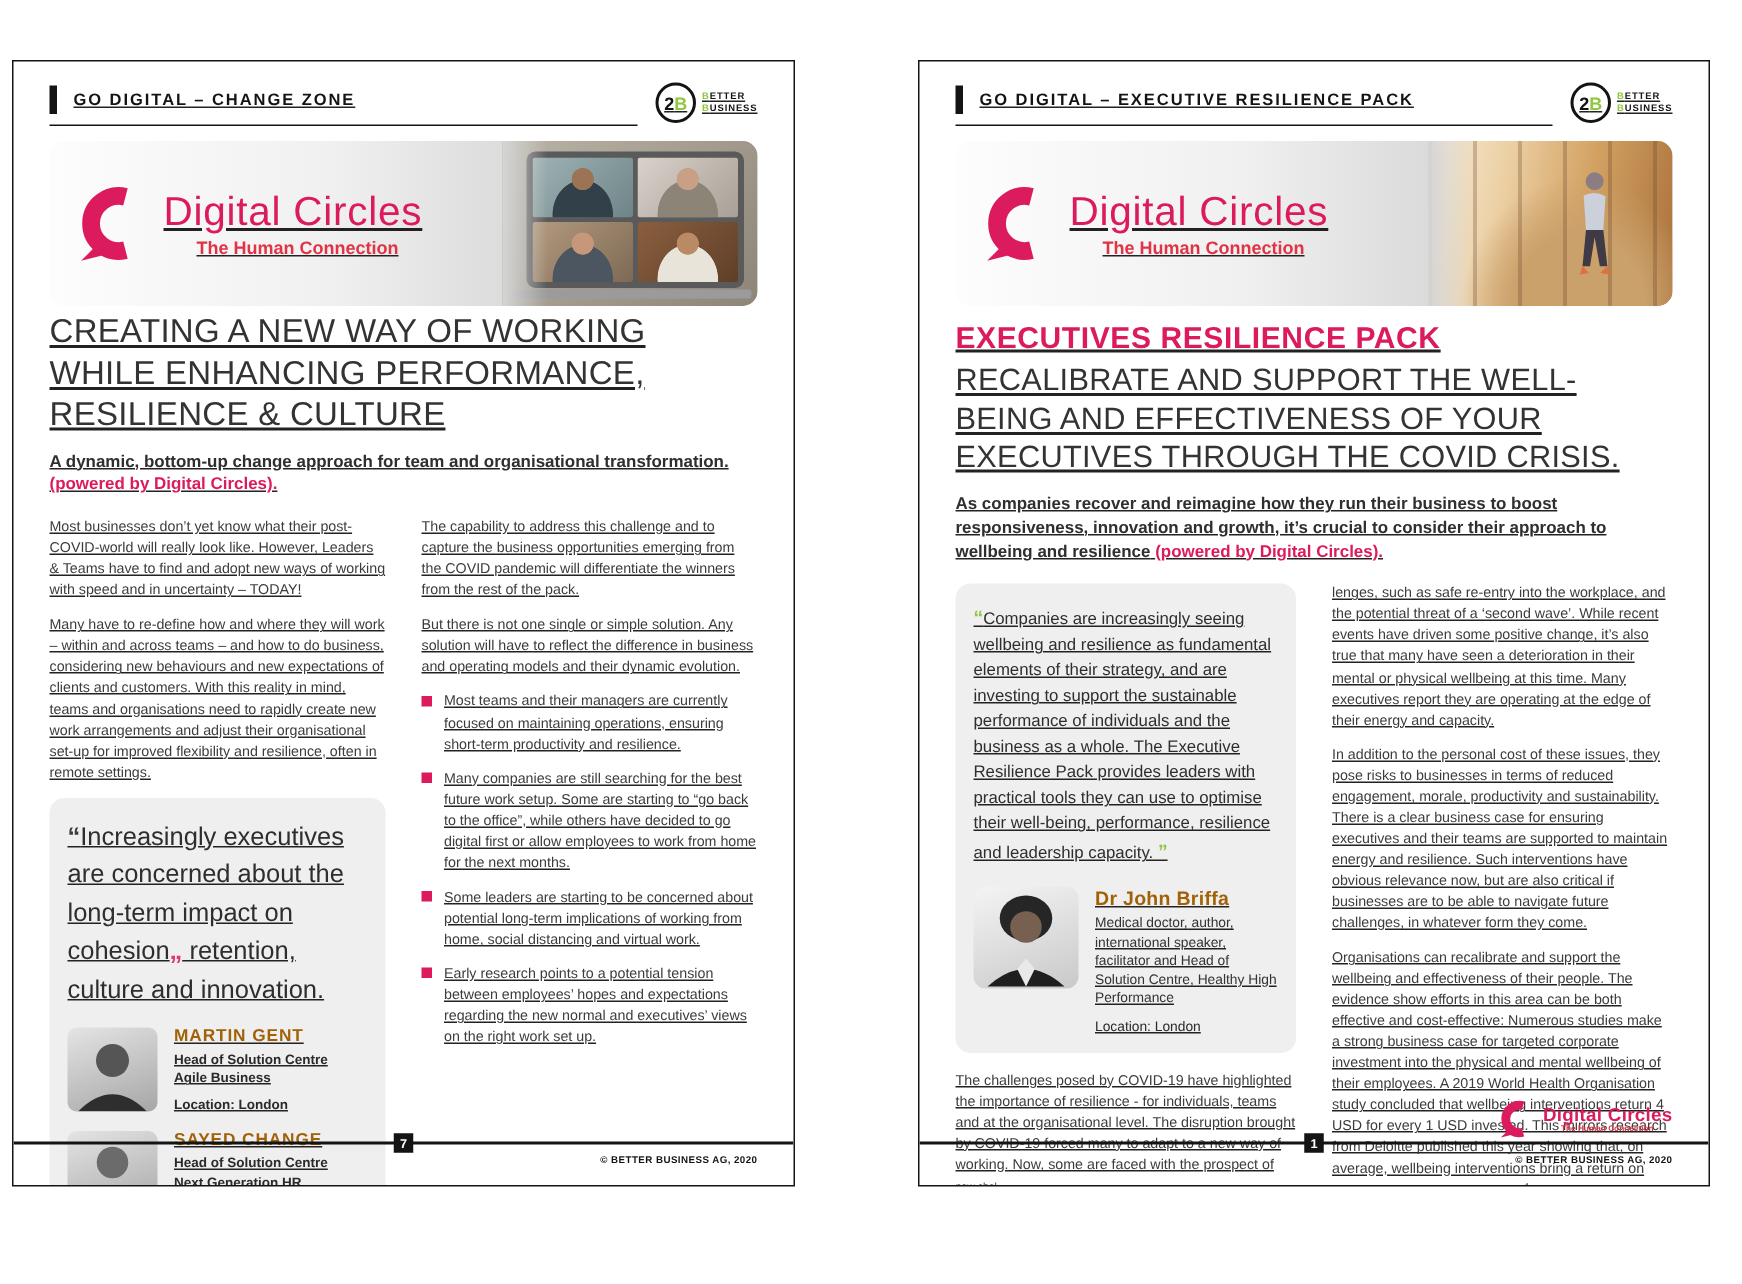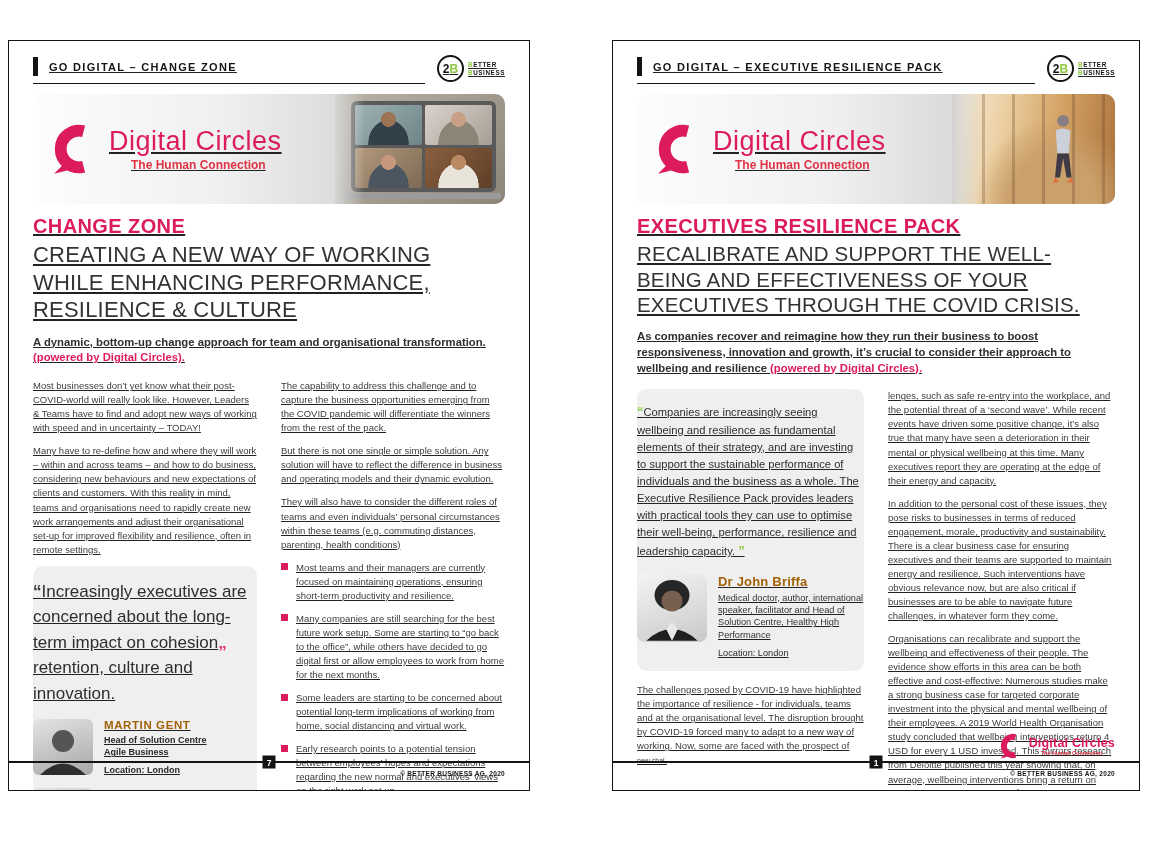--- a/index.html
+++ b/index.html
@@ -67,21 +67,21 @@
   .powered { color:var(--crimson);text-align:right; }
 
   
   .cols { display:flex; gap:24px; margin-top:13px; }
   .col { flex:1; min-width:0; }
   p.body { font-size:9.5px; line-height:1.48; color:var(--ink); margin-bottom:9px; }
   .tiny { font-size:7px; color:var(--ink); }
   sup { font-size:6.5px; }
 
   
-  .gray-box { background:#f0efef; border-radius:10px; padding:13px 0; }
+  .gray-box { background:#f0efef; border-radius:10px; padding:13px 12px; }
   .quote-text { font-size:17px; line-height:1.5; color:#2e2e2e; }
   .page-right .quote-text { font-size:11.2px; line-height:1.52; }
   .qmark { font-weight:bold; }
   .qmark.dark { color:#3c3c3c; }
   .qmark.pink { color:var(--crimson2); }
   .qmark.green { color:var(--green); font-size:1.15em; }
 
   .person-row { display:flex; gap:11px; margin-top:13px; }
   .person-photo { width:60px; height:56px; border-radius:6px; flex:none; overflow:hidden;
     background:linear-gradient(160deg,#e4e4e4,#a6a6a6); }
@@ -148,21 +148,20 @@
         <div class="vc-base"></div>
         <div class="vc-laptop">
           <div class="vc-tile vc-t1"></div>
           <div class="vc-tile vc-t2"></div>
           <div class="vc-tile vc-t3"></div>
           <div class="vc-tile vc-t4"></div>
         </div>
       </div>
     </div>
 
-    <div class="kicker">CHANGE ZONE</div>
     <div class="main-title">CREATING A NEW WAY OF WORKING WHILE ENHANCING PERFORMANCE, RESILIENCE &amp; CULTURE</div>
     <p class="subtitle"><span>A dynamic, bottom-up change approach for team and organisational transformation.</span> <span class="powered">(powered by Digital Circles).</span></p>
 
     <div class="cols">
       <div class="col">
         <p class="body">Most businesses don’t yet know what their post-COVID-world will really look like. However, Leaders &amp; Teams have to find and adopt new ways of working with speed and in uncertainty – TODAY!</p>
         <p class="body">Many have to re-define how and where they will work – within and across teams – and how to do business, considering new behaviours and new expectations of clients and customers. With this reality in mind, teams and organisations need to rapidly create new work arrangements and adjust their organisational set-up for improved flexibility and resilience, often in remote settings.</p>
 
         <div class="gray-box">
           <p class="quote-text"><span class="qmark dark">“</span><span>Increasingly executives are concerned about the long-term impact on cohesion</span><span class="qmark pink">„</span><span> retention, culture and innovation.</span></p>
@@ -193,21 +192,20 @@
               <div class="person-role"><span>Head of Solution Centre</span><br><span>Next Generation HR</span></div>
               <div class="person-loc">Location: New York</div>
             </div>
           </div>
         </div>
       </div>
 
       <div class="col">
         <p class="body">The capability to address this challenge and to capture the business opportunities emerging from the COVID pandemic will differentiate the winners from the rest of the pack.</p>
         <p class="body">But there is not one single or simple solution. Any solution will have to reflect the difference in business and operating models and their dynamic evolution.</p>
-        <p class="body">They will also have to consider the different roles of teams and even individuals’ personal circumstances within these teams (e.g. commuting distances, parenting, health conditions)</p>
         <ul class="bullets">
           <li>
               <span class="sq"></span>
               <span>Most teams and their managers are currently focused on maintaining operations, ensuring short-term productivity and resilience.</span>
             </li>
           <li>
               <span class="sq"></span>
               <span>Many companies are still searching for the best future work setup. Some are starting to “go back to the office”, while others have decided to go digital first or allow employees to work from home for the next months.</span>
             </li>
           <li>

